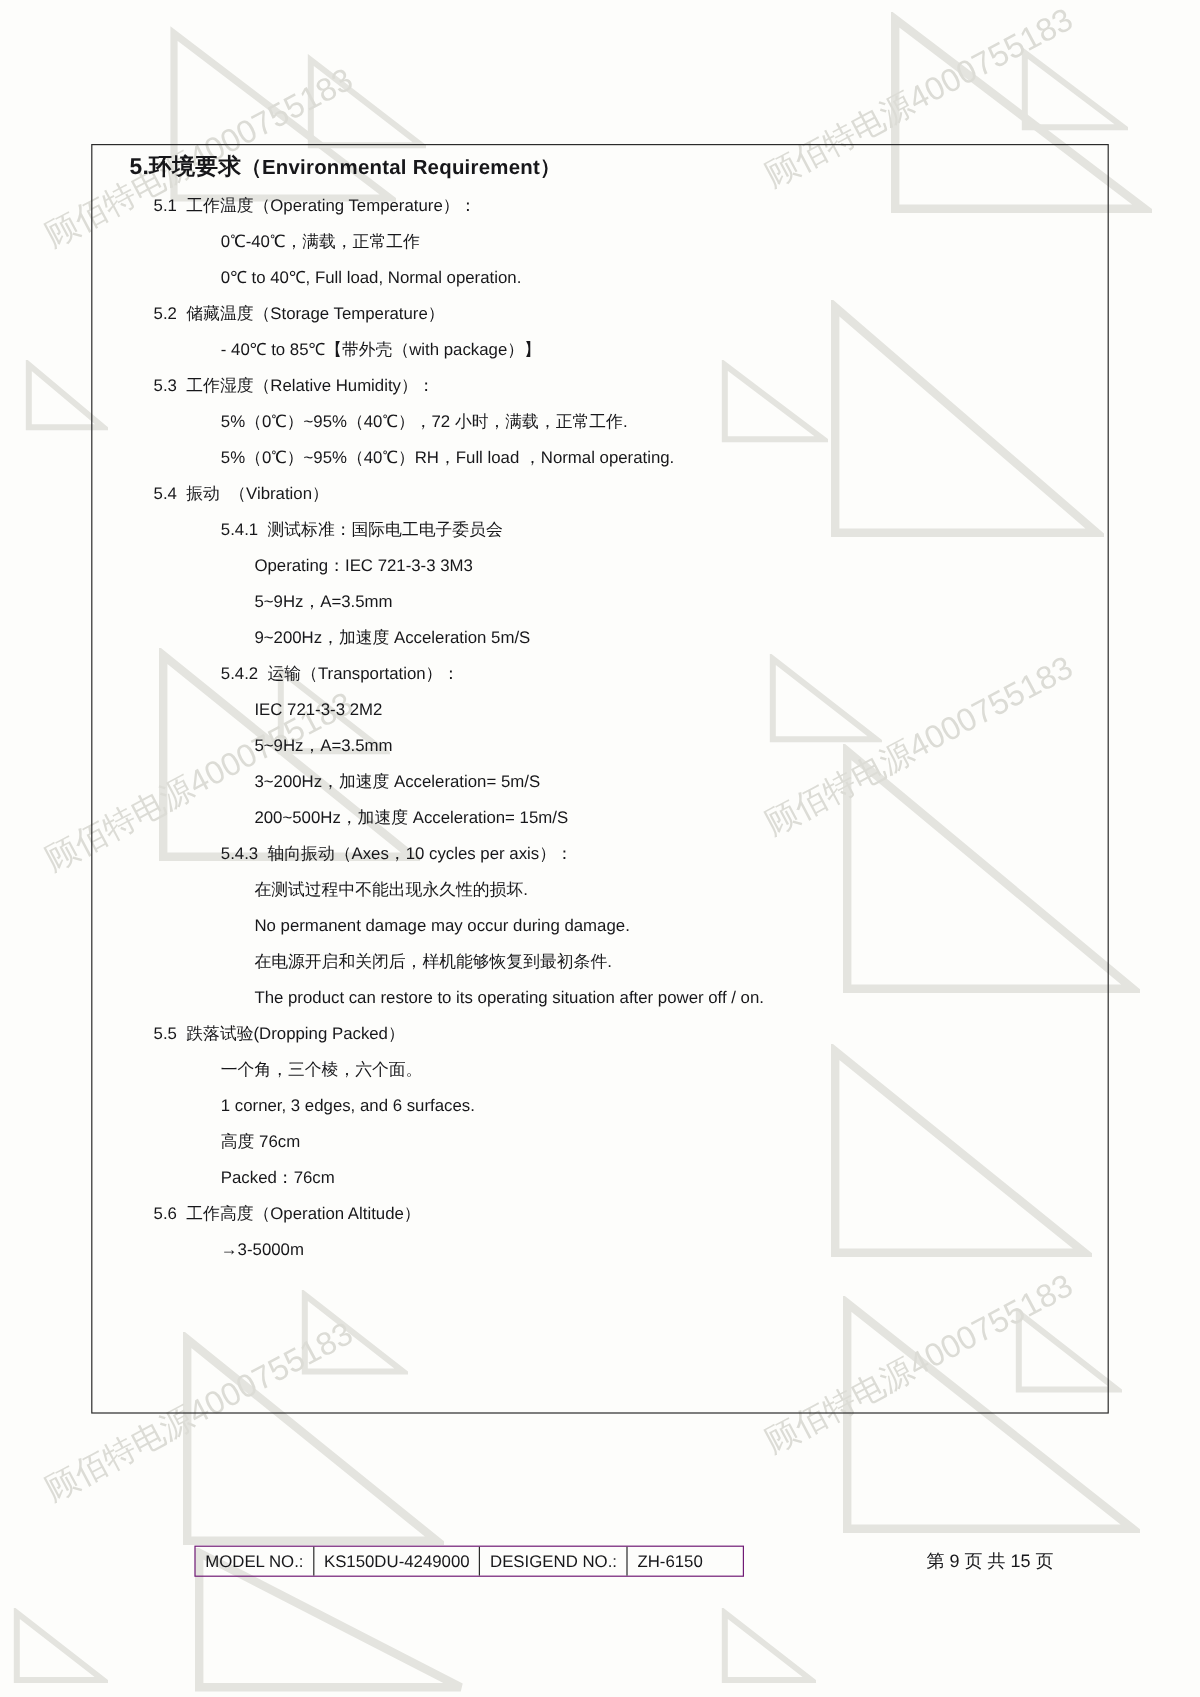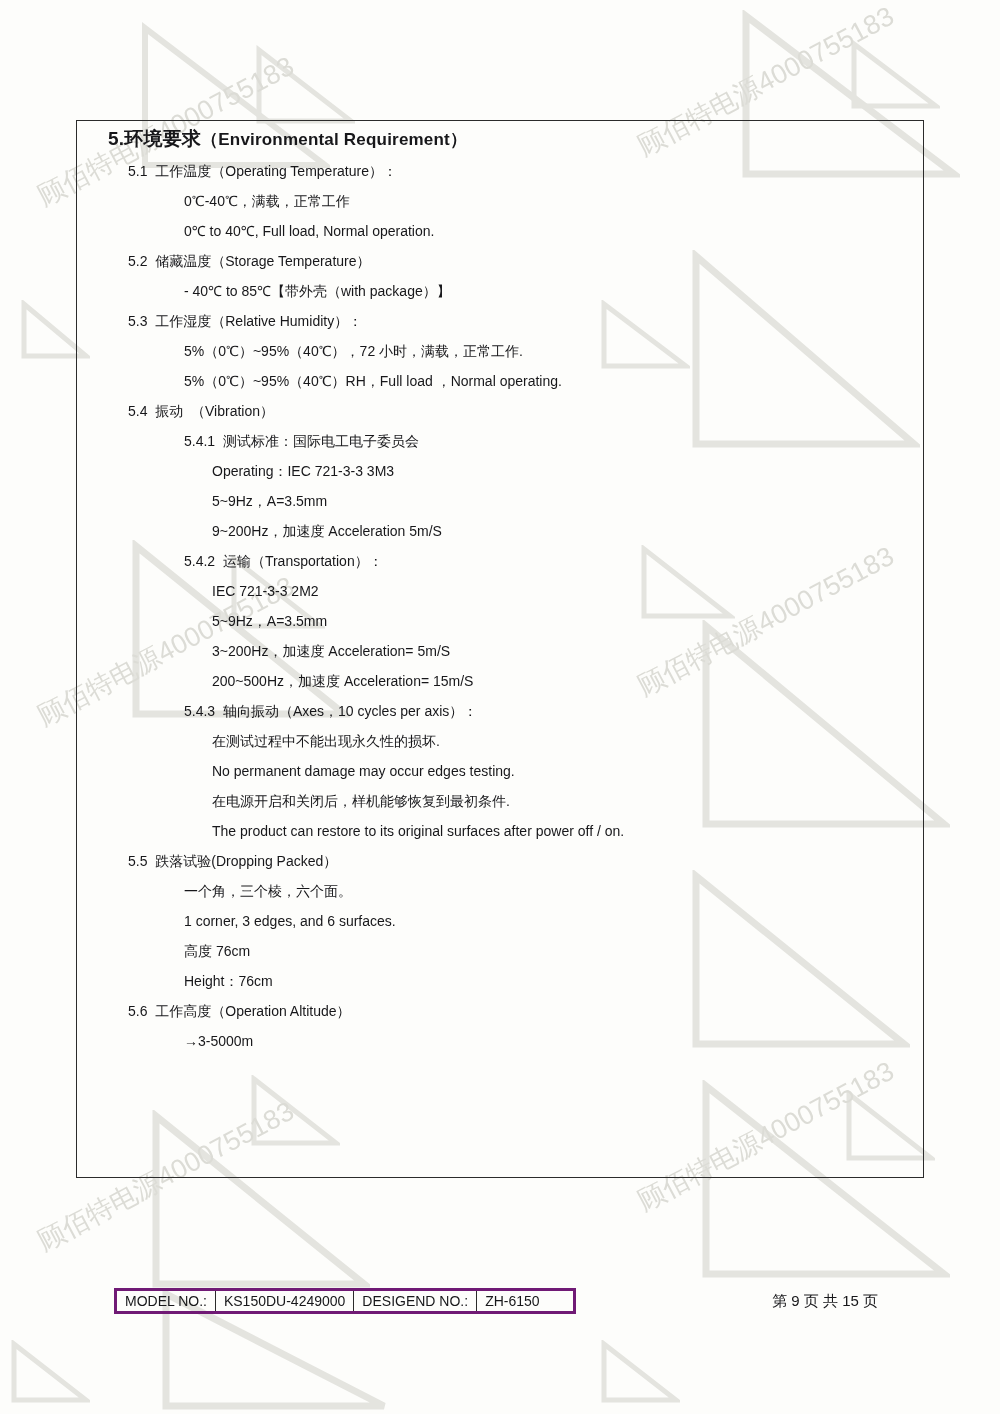--- a/index.html
+++ b/index.html
@@ -81,23 +81,23 @@
     top: 1288px;
     width: 848px;
     height: 26px;
     z-index: 3;
     display: flex;
     align-items: stretch;
     font-size: 14px;
   }
   #footer-table {
     display: flex;
-    border: 3px solid #701a75;
+    border: 1px solid #701a75;
     height: 26px;
-    margin-left: 38px;
+    margin-left: 86px;
   }
   .fcell {
     display: flex;
     align-items: center;
     padding: 0 8px;
     border-right: 1px solid #2b2b2b;
     font-size: 14px;
     white-space: nowrap;
   }
   .fcell:last-child { border-right: none; }
@@ -242,28 +242,28 @@
       <div class="line lvl3">Operating：IEC 721-3-3 3M3</div>
       <div class="line lvl3">5~9Hz，A=3.5mm</div>
       <div class="line lvl3">9~200Hz，加速度 Acceleration 5m/S</div>
       <div class="line lvl2">5.4.2  运输（Transportation）：</div>
       <div class="line lvl3">IEC 721-3-3 2M2</div>
       <div class="line lvl3">5~9Hz，A=3.5mm</div>
       <div class="line lvl3">3~200Hz，加速度 Acceleration= 5m/S</div>
       <div class="line lvl3">200~500Hz，加速度 Acceleration= 15m/S</div>
       <div class="line lvl2">5.4.3  轴向振动（Axes，10 cycles per axis）：</div>
       <div class="line lvl3">在测试过程中不能出现永久性的损坏.</div>
-      <div class="line lvl3">No permanent damage may occur edges testing.</div>
+      <div class="line lvl3">No permanent damage may occur during damage.</div>
       <div class="line lvl3">在电源开启和关闭后，样机能够恢复到最初条件.</div>
-      <div class="line lvl3">The product can restore to its original surfaces after power off / on.</div>
+      <div class="line lvl3">The product can restore to its operating situation after power off / on.</div>
       <div class="line lvl1">5.5  跌落试验(Dropping Packed）</div>
       <div class="line lvl2">一个角，三个棱，六个面。</div>
       <div class="line lvl2">1 corner, 3 edges, and 6 surfaces.</div>
       <div class="line lvl2">高度 76cm</div>
-      <div class="line lvl2">Height：76cm</div>
+      <div class="line lvl2">Packed：76cm</div>
       <div class="line lvl1">5.6  工作高度（Operation Altitude）</div>
       <div class="line lvl2">→3-5000m</div>
     </div>
 </div>
 
 <div id="footer">
   <div id="footer-table">
     <div class="fcell">MODEL NO.:</div>
     <div class="fcell val">KS150DU-4249000</div>
     <div class="fcell">DESIGEND NO.:</div>

